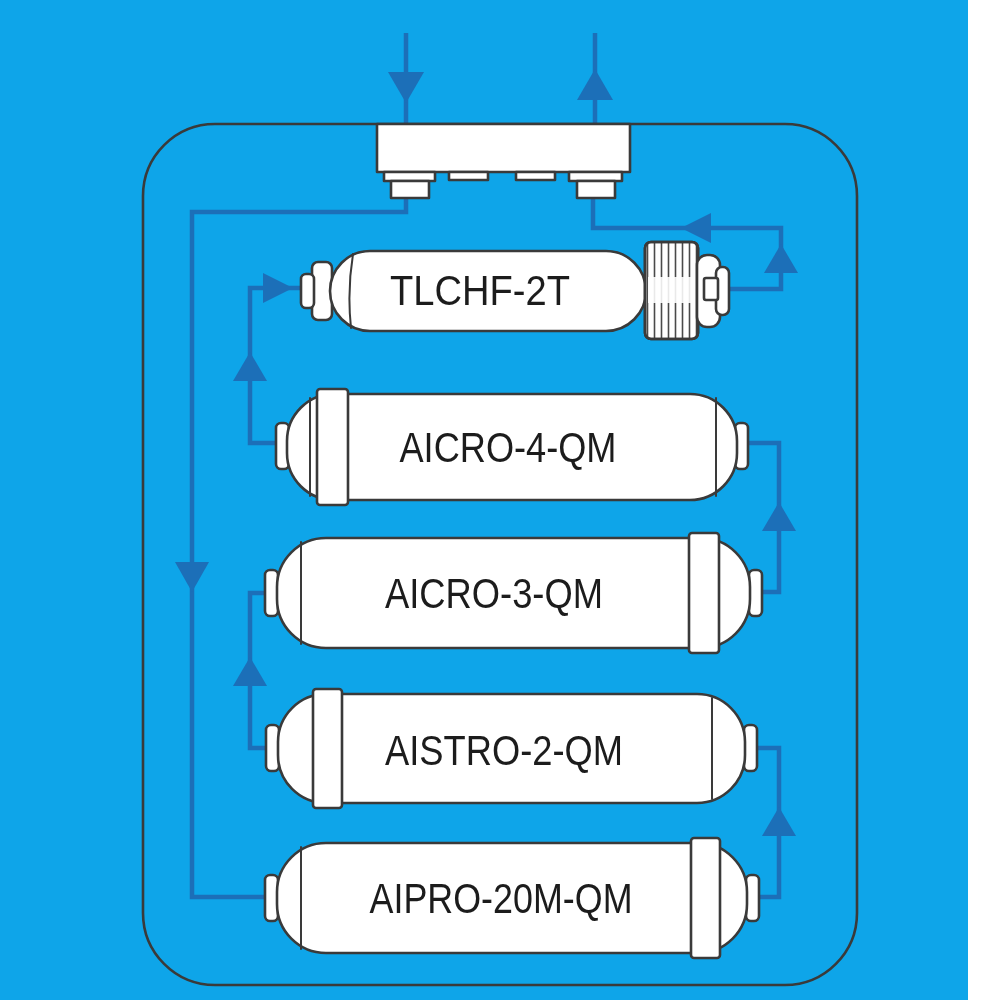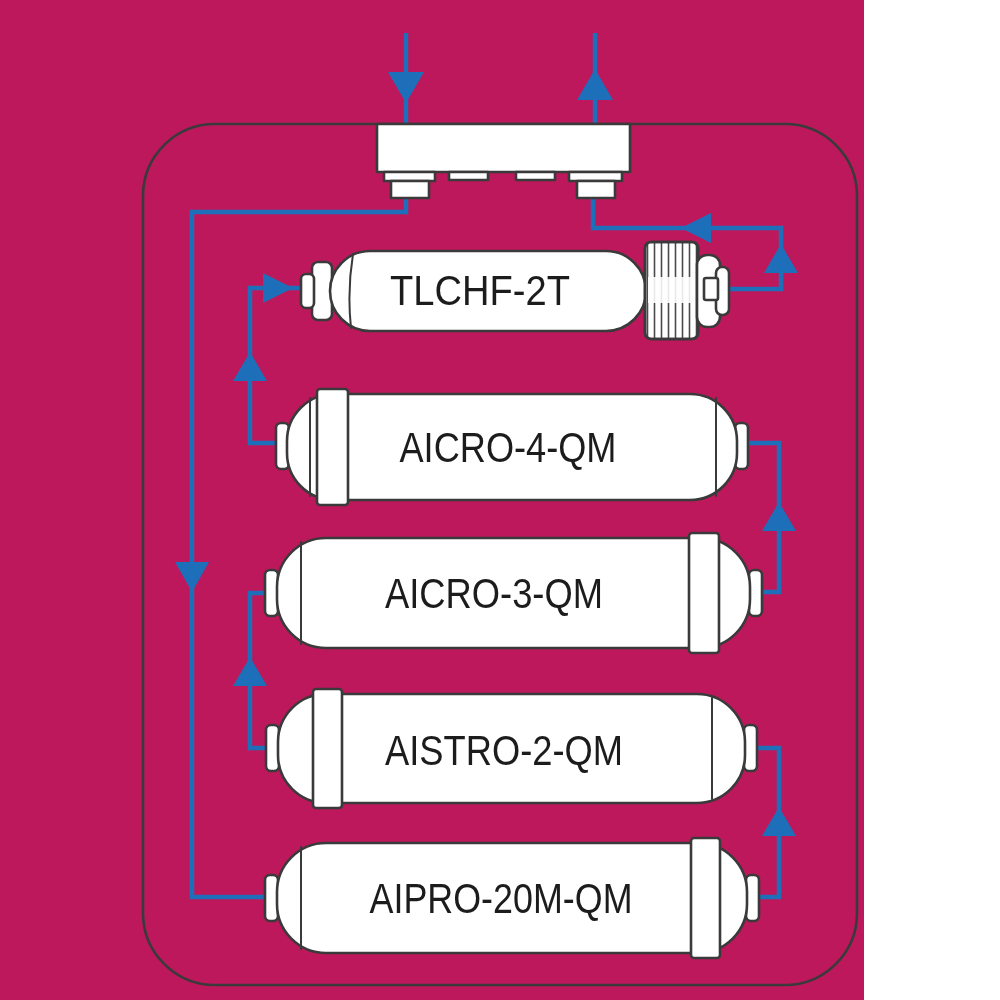--- a/index.html
+++ b/index.html
@@ -3,23 +3,23 @@
 <meta charset="utf-8">
 <style>
   html, body {
     margin: 0;
     padding: 0;
     background: #ffffff;
     font-family: "Liberation Sans", sans-serif;
   }
   .stage {
     position: relative;
-    width: 864px;
+    width: 968px;
     height: 1000px;
-    background: #be185d;
+    background: #0ea5e9;
     overflow: hidden;
   }
   svg { display: block; }
   .shape { fill: #ffffff; }
   .noline { fill: none; }
   .pipe { fill: none; stroke-width: 4.5; stroke-linejoin: miter; }
   .outlines { stroke-width: 2.6; stroke-linejoin: round; stroke-linecap: round; }
   .seam { fill: none; stroke-width: 2; }
   .lbl {
     font-family: "Liberation Sans", sans-serif;

